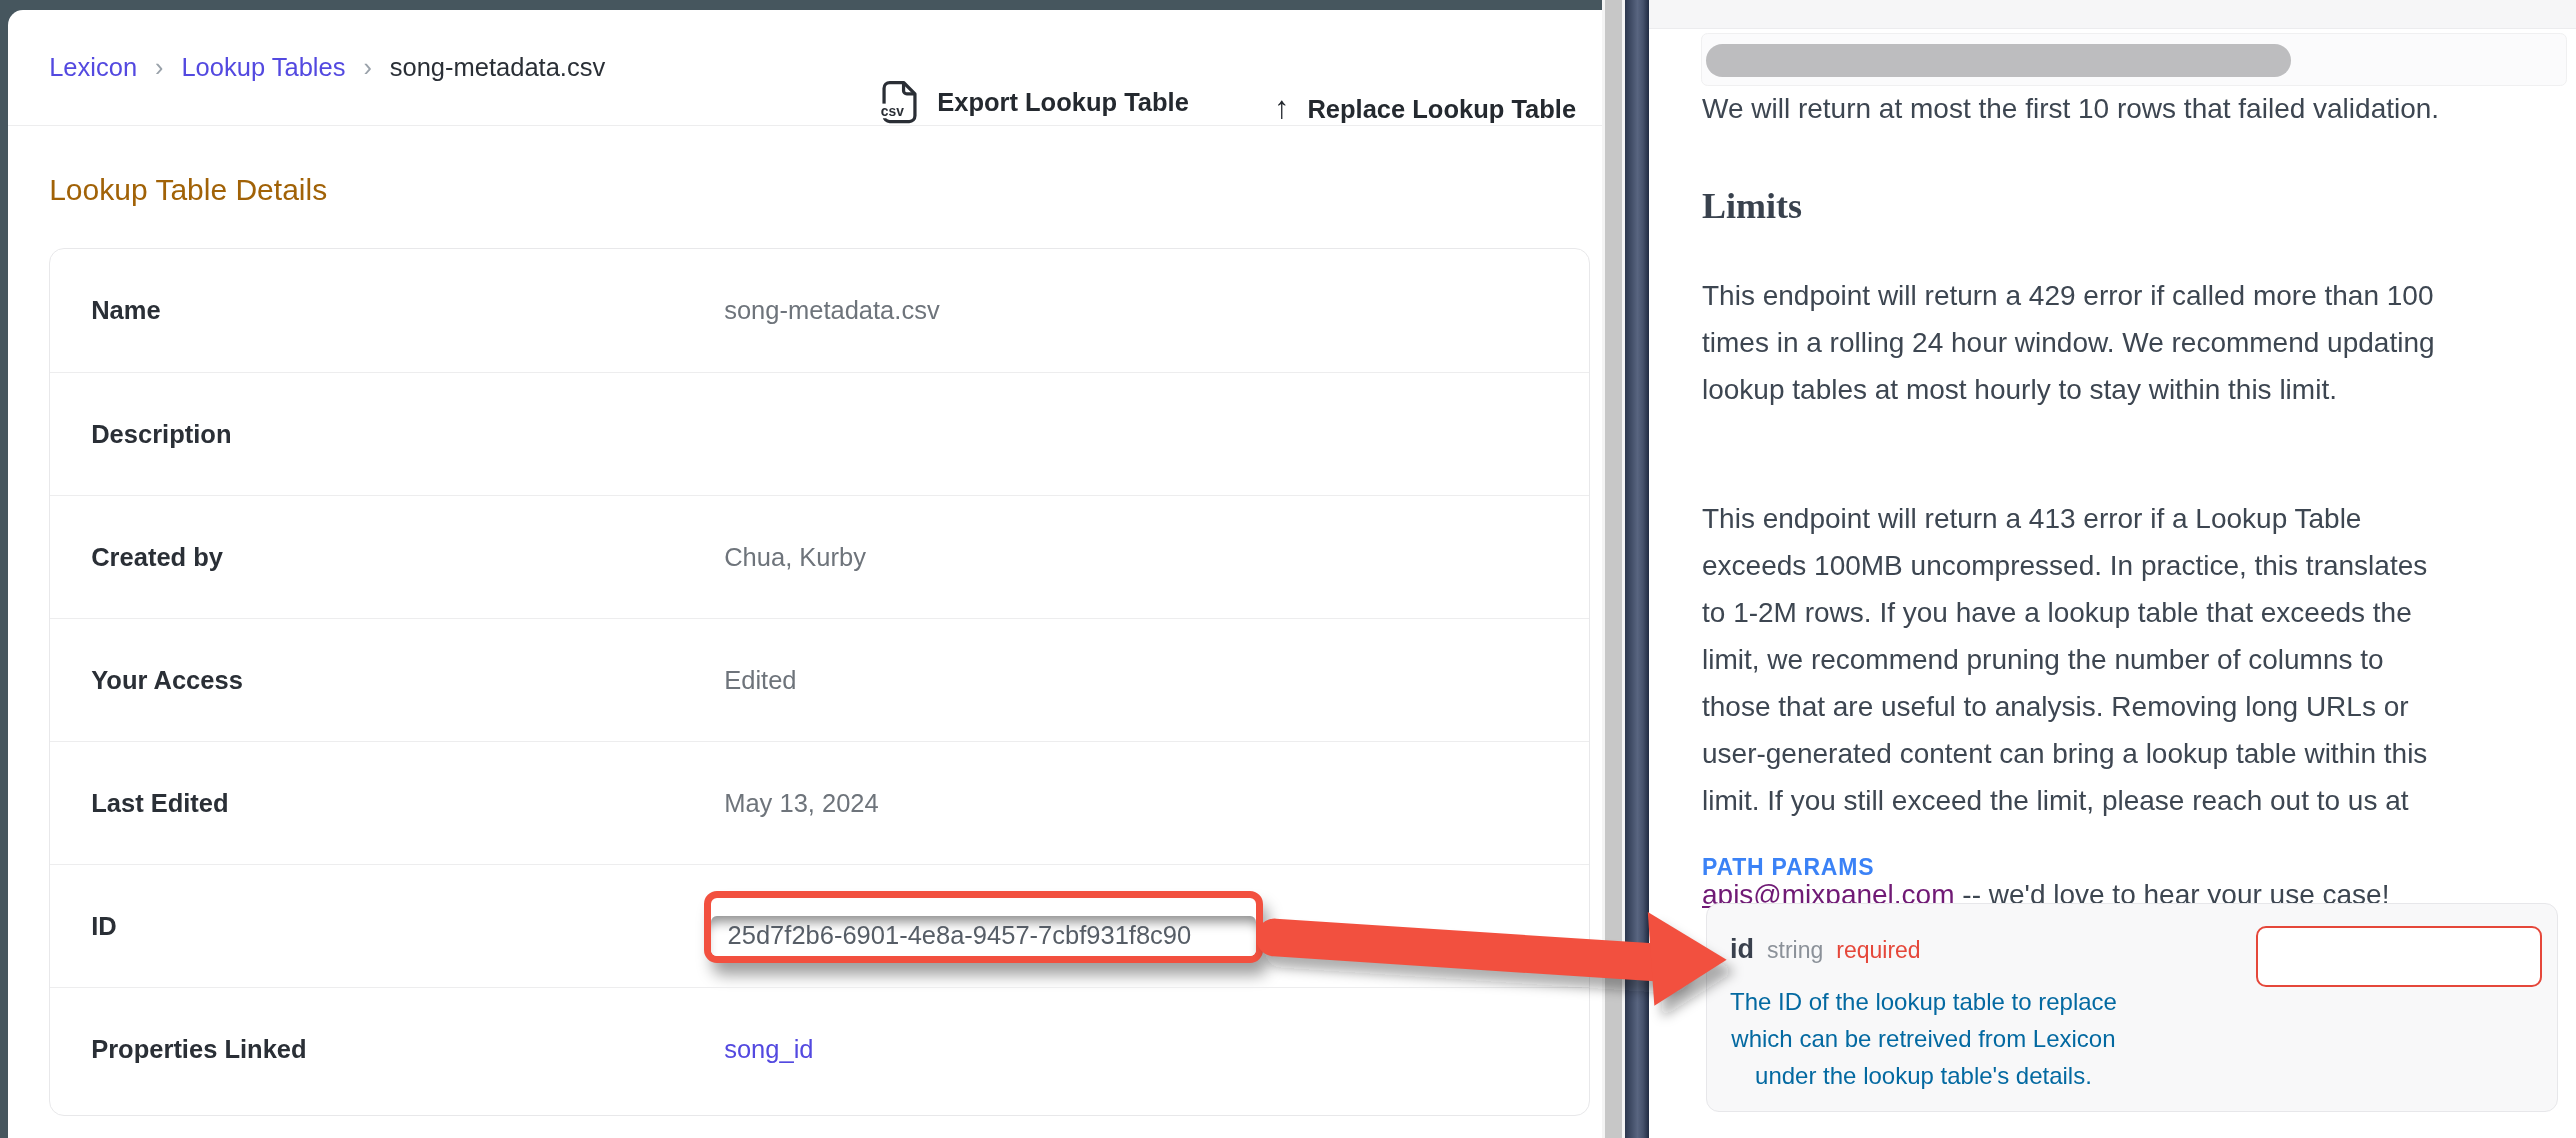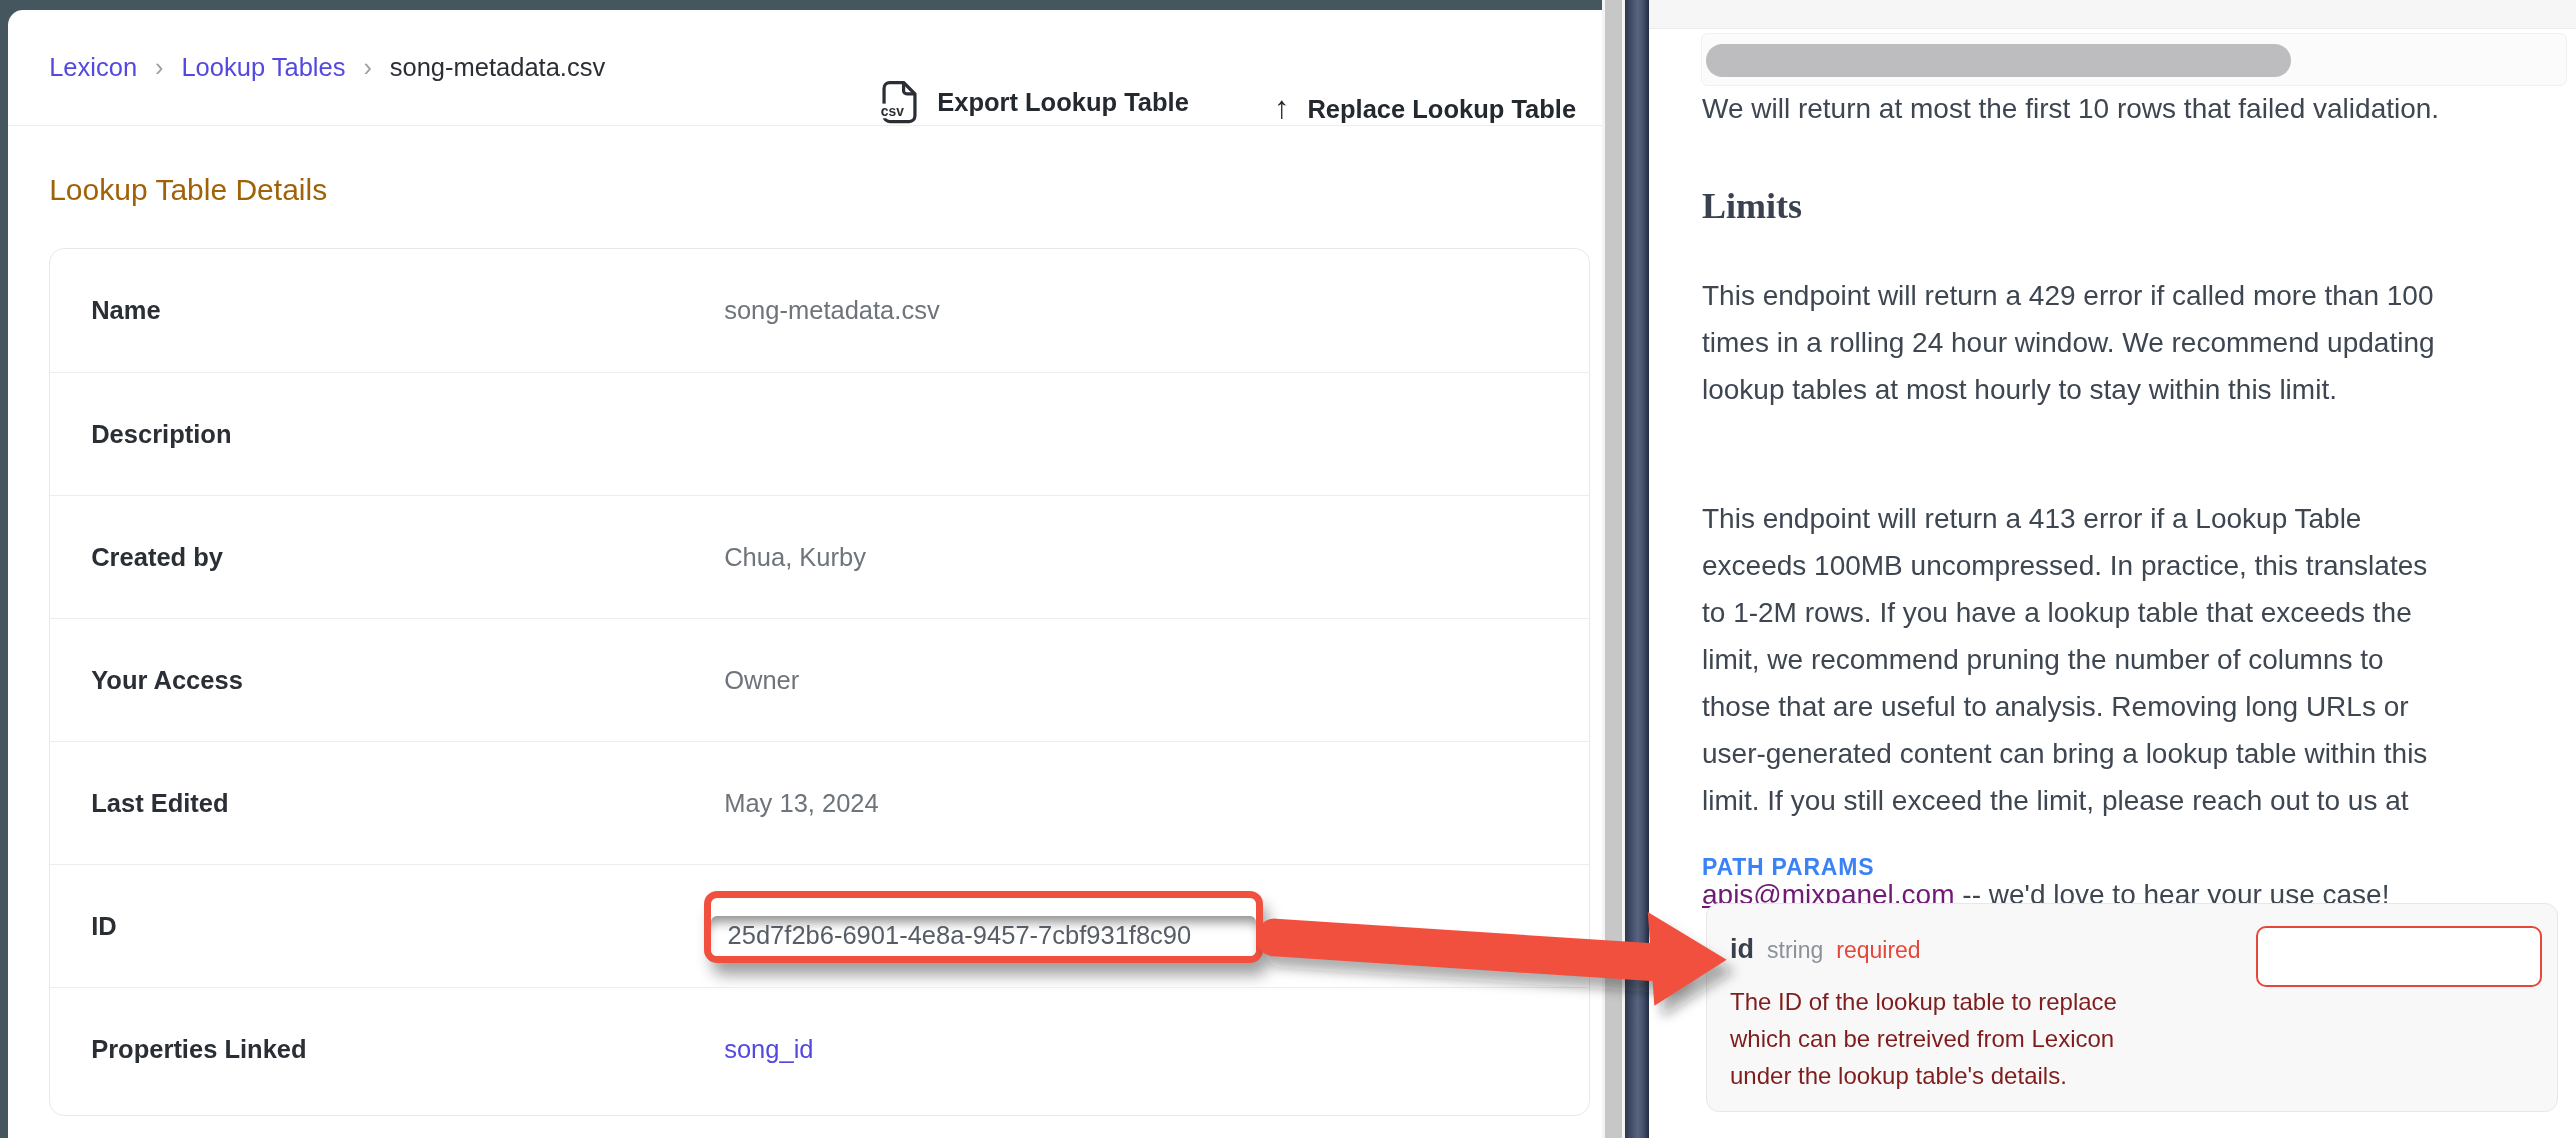--- a/index.html
+++ b/index.html
@@ -69,21 +69,21 @@
                        letter-spacing:0.8px; color:#3b82f6; }
 
   .param-card { position:absolute; left:57px; top:903px; width:852px; height:209px; box-sizing:border-box;
                 background:#f8f8f9; border:1.6px solid #e7e7ea; border-radius:13px; }
   .param-head { position:absolute; left:23px; top:30px; display:flex; align-items:baseline; gap:13px; white-space:nowrap; }
   .param-name { font-size:27px; font-weight:700; color:#39404d; }
   .param-type { font-size:23px; color:#8b9199; }
   .param-required { font-size:23px; color:#e5473a; }
   .param-input { position:absolute; left:549px; top:22px; width:286px; height:61px; box-sizing:border-box;
                  background:#ffffff; border:2.5px solid #e5473a; border-radius:10px; }
-  .param-desc { position:absolute; left:23px; top:79px; font-size:24px; line-height:37px; color:#7f1d1d; white-space:pre-line; }
+  .param-desc { position:absolute; left:23px; top:79px; font-size:24px; line-height:37px; color:#0369a1; white-space:pre-line;text-align:center; }
 
   
   .arrow-svg { position:absolute; left:0; top:0; width:2576px; height:1139px; z-index:60; pointer-events:none; }
 
   
   .csv-icon svg { display:block; }
 </style>
 </head>
 <body>
 
@@ -130,21 +130,21 @@
         <div class="row">
           <div class="row-label">Description</div>
           <div class="row-value"></div>
         </div>
         <div class="row">
           <div class="row-label">Created by</div>
           <div class="row-value">Chua, Kurby</div>
         </div>
         <div class="row">
           <div class="row-label">Your Access</div>
-          <div class="row-value">Owner</div>
+          <div class="row-value">Edited</div>
         </div>
         <div class="row">
           <div class="row-label">Last Edited</div>
           <div class="row-value">May 13, 2024</div>
         </div>
         <div class="row">
           <div class="row-label">ID</div>
           <div class="red-box">
             <div class="id-input">25d7f2b6-6901-4e8a-9457-7cbf931f8c90</div>
           </div>

